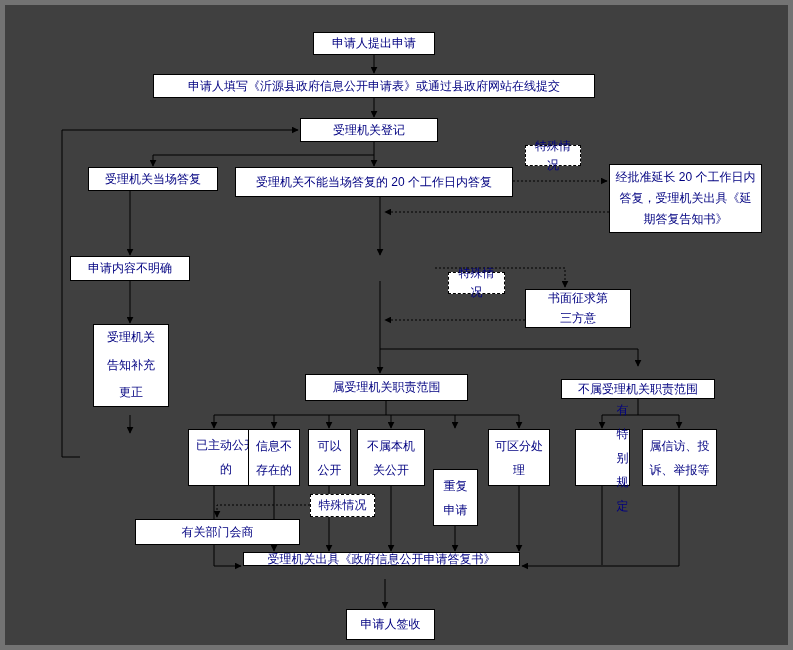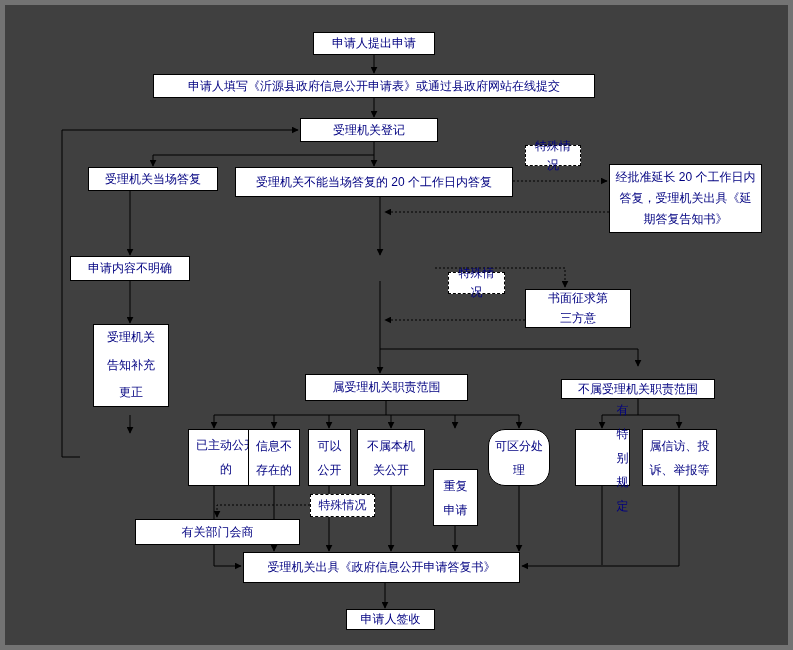--- a/index.html
+++ b/index.html
@@ -41,27 +41,27 @@
   #n-third      { left:520px; top:284px; width:106px;  height:39px; line-height:1.6; padding:1px 19px; }
   #n-notify     { left:88px;  top:319px; width:76px;  height:83px; line-height:2.3; padding:14px 8px; }
   #n-inscope    { left:300px; top:369px; width:163px; height:27px; }
   #n-outscope   { left:556px; top:362px; width:154px; height:20px;margin-top:12px; }
   #n-supplement { left:75px;  top:429px; width:88px;  height:46px; line-height:1.7; padding:1px 12px; }
   #n-already    { left:183px; top:424px; width:76px;  height:57px; line-height:2;font-family:Liberation Mono, monospace; }
   #n-notexist   { left:243px; top:424px; width:52px;  height:57px; line-height:2; }
   #n-canpublic  { left:303px; top:424px; width:43px;  height:57px; line-height:2; }
   #n-notorg     { left:352px; top:424px; width:68px;  height:57px; line-height:2; padding:1px 9px; }
   #n-repeat     { left:428px; top:424px; width:45px;  height:57px; line-height:2;margin-top:40px; }
-  #n-partial    { left:483px; top:424px; width:62px;  height:57px; line-height:2; padding:1px 6px;border-radius:17px; }
+  #n-partial    { left:483px; top:424px; width:62px;  height:57px; line-height:2; padding:1px 6px; }
   #n-specialrule{ left:570px; top:424px; width:55px;  height:57px; line-height:2;padding-left:44px; }
   #n-petition   { left:637px; top:424px; width:75px;  height:57px; line-height:2; padding:4px 6px; }
   #n-special3   { left:305px; top:489px; width:65px;  height:23px; }
   #n-consult    { left:130px; top:514px; width:165px; height:26px; }
-  #n-reply      { left:238px; top:547px; width:277px; height:31px; }
-  #n-sign       { left:341px; top:604px; width:89px;  height:21px; }
+  #n-reply      { left:238px; top:547px; width:277px; height:14px; }
+  #n-sign       { left:341px; top:604px; width:89px;  height:31px; }
 </style>
 </head>
 <body>
 
 <div class="stage">
 
   <svg class="wires" viewBox="0 0 793 650" xmlns="http://www.w3.org/2000/svg">
     <defs>
       <marker id="arr" viewBox="0 0 10 10" refX="9" refY="5" markerWidth="7" markerHeight="7" orient="auto">
         <path d="M0,0 L10,5 L0,10 z" fill="#000000"></path>

